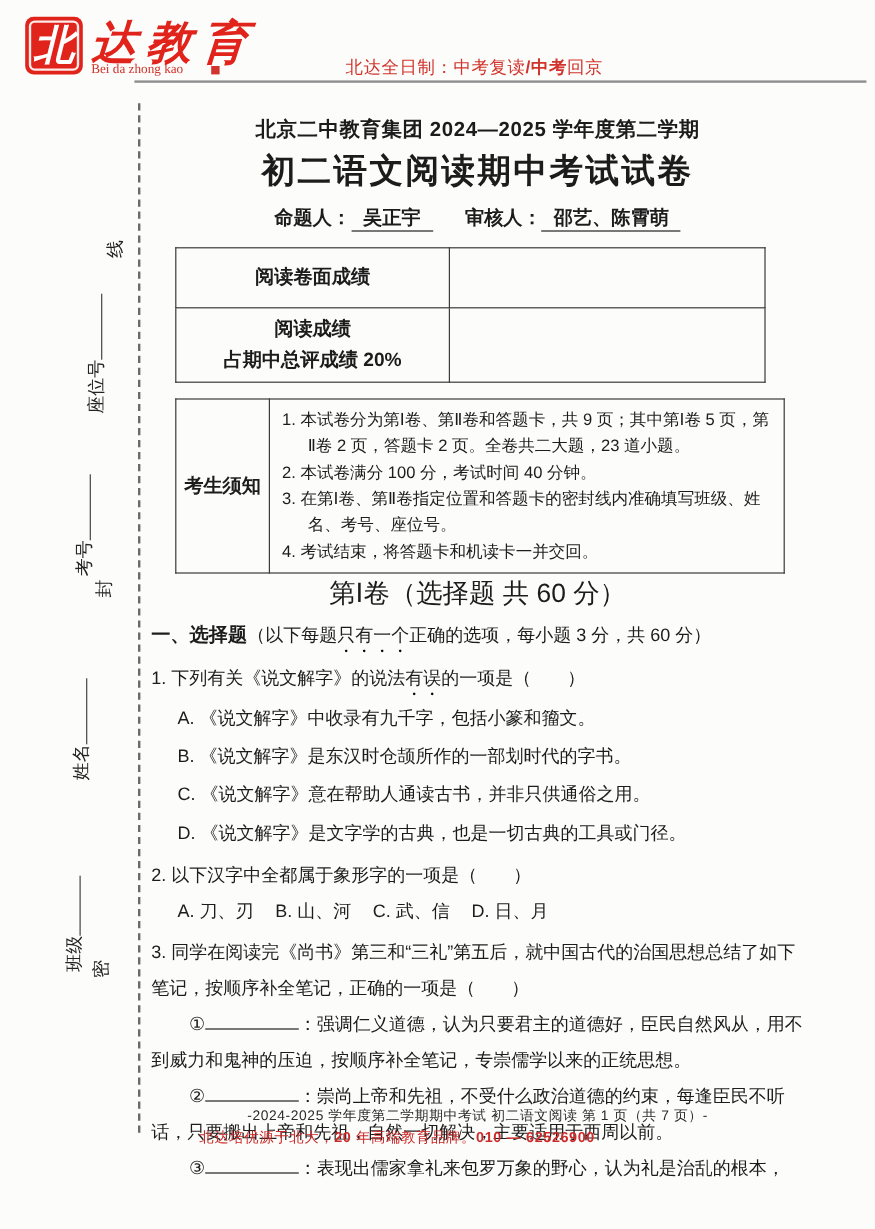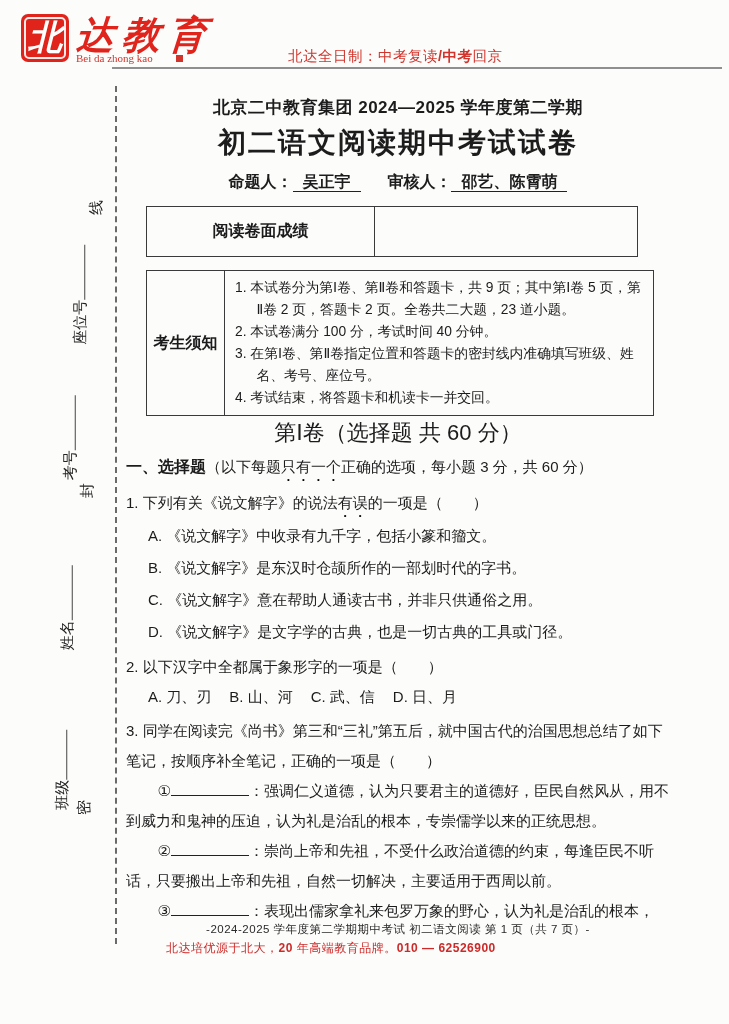--- a/index.html
+++ b/index.html
@@ -127,20 +127,27 @@
       <span style="display:inline-block;width:18px;"></span>
       <span>审核人：</span><span class="name">邵艺、陈霄萌</span>
     </div>
 
     <table class="grid">
       <tbody>
           <tr class="score-r1">
         <td class="score-c1">阅读卷面成绩</td>
         <td class="score-c2"></td>
       </tr>
+      <tr class="score-r2">
+        <td class="score-c1 score-two">
+          <div>阅读成绩</div>
+          <div>占期中总评成绩 20%</div>
+        </td>
+        <td class="score-c2"></td>
+      </tr>
     </tbody>
       </table>
 
     <table class="grid">
       <tbody>
           <tr>
         <td class="notice-c1">考生须知</td>
         <td class="notice-c2">
           <div class="notice-item">1. 本试卷分为第Ⅰ卷、第Ⅱ卷和答题卡，共 9 页；其中第Ⅰ卷 5 页，第Ⅱ卷 2 页，答题卡 2 页。全卷共二大题，23 道小题。</div>
           <div class="notice-item">2. 本试卷满分 100 分，考试时间 40 分钟。</div>
@@ -165,21 +172,21 @@
 
     <p class="q">2. 以下汉字中全都属于象形字的一项是（　　）</p>
     <div class="opts-inline">
       <span>A. 刀、刃</span>
       <span>B. 山、河</span>
       <span>C. 武、信</span>
       <span>D. 日、月</span>
     </div>
 
     <p class="q">3. 同学在阅读完《尚书》第三和“三礼”第五后，就中国古代的治国思想总结了如下笔记，按顺序补全笔记，正确的一项是（　　）</p>
-    <p class="note"><span>①</span><span class="blank"></span><span>：强调仁义道德，认为只要君主的道德好，臣民自然风从，用不到威力和鬼神的压迫，认为礼是治乱的根本，专崇儒学以来的正统思想。</span></p>
+    <p class="note"><span>①</span><span class="blank"></span><span>：强调仁义道德，认为只要君主的道德好，臣民自然风从，用不到威力和鬼神的压迫，按顺序补全笔记，专崇儒学以来的正统思想。</span></p>
     <p class="note"><span>②</span><span class="blank"></span><span>：崇尚上帝和先祖，不受什么政治道德的约束，每逢臣民不听话，只要搬出上帝和先祖，自然一切解决，主要适用于西周以前。</span></p>
     <p class="note"><span>③</span><span class="blank"></span><span>：表现出儒家拿礼来包罗万象的野心，认为礼是治乱的根本，</span></p>
   </div>
 
   <div class="page-line">-2024-2025 学年度第二学期期中考试 初二语文阅读 第 1 页（共 7 页）-</div>
   <div class="promo">
     <span>北达培优源于北大，</span><span class="b">20</span><span> 年高端教育品牌。</span><span class="b">010 — 62526900</span>
   </div>
 
 </div>

